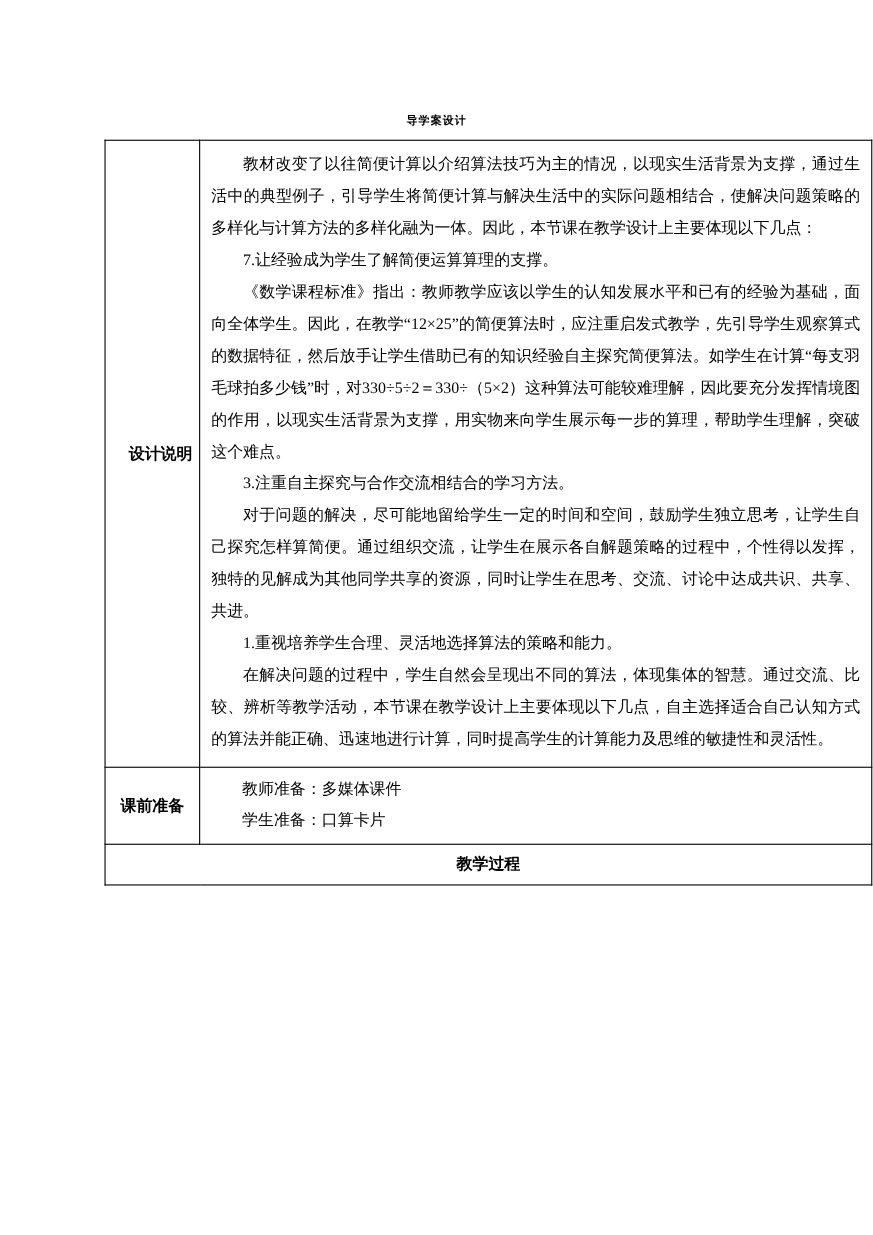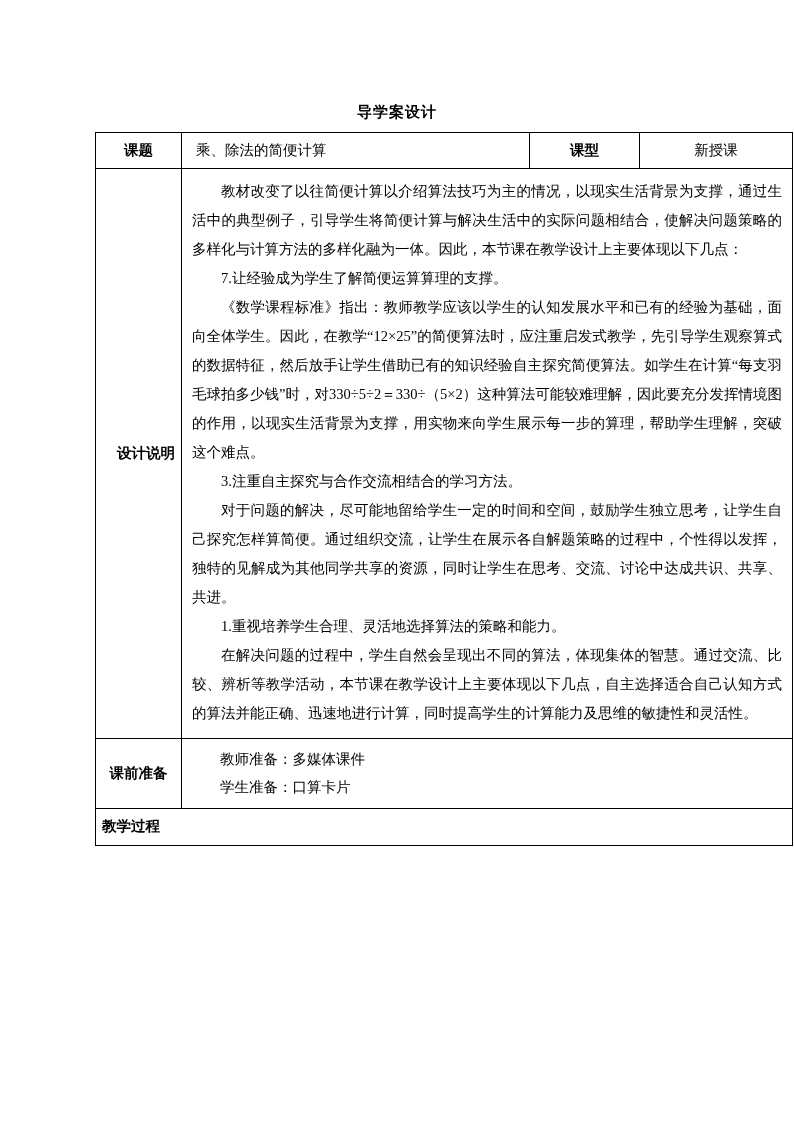--- a/index.html
+++ b/index.html
@@ -15,21 +15,21 @@
   }
   .page {
     position: relative;
     width: 794px;
     height: 1123px;
     box-sizing: border-box;
     padding: 0;
   }
   .doc-title {
     text-align: center;
-    font-size: 15px;
+    font-size: 10px;
     font-weight: bold;
     margin: 0;
     padding-top: 103px;
     padding-bottom: 10px;
     letter-spacing: 1px;
   }
   table.lesson-table {
     border-collapse: collapse;
     width: 697px;
     margin-left: 95px;
@@ -84,46 +84,41 @@
   .prep-cell {
     padding: 6px 10px 6px 14px !important;
     line-height: 1.95;
     font-size: 14.5px;
   }
   .prep-cell div {
     white-space: nowrap;
     margin-left: 24px;
   }
   .process-row td {
+    text-align: center;
     font-weight: bold;
     font-size: 15px;
     height: 30px;
   }
 </style>
 </head>
 <body>
 
 <div class="page">
 
   <div class="doc-title">导学案设计</div>
 
   <table class="lesson-table">
     <colgroup>
       <col style="width:86px">
       <col style="width:348px">
       <col style="width:110px">
       <col style="width:153px">
     </colgroup>
     <tbody>
-      <tr class="row-h">
-        <td class="col-label">课题</td>
-        <td class="cell-title-value">乘、除法的简便计算</td>
-        <td class="cell-type-label">课型</td>
-        <td class="cell-type-value">新授课</td>
-      </tr>
 
       <tr>
         <td class="design-label">设计说明</td>
         <td class="design-body" colspan="3">
           <p>教材改变了以往简便计算以介绍算法技巧为主的情况，以现实生活背景为支撑，通过生活中的典型例子，引导学生将简便计算与解决生活中的实际问题相结合，使解决问题策略的多样化与计算方法的多样化融为一体。因此，本节课在教学设计上主要体现以下几点：</p>
           <p>7.让经验成为学生了解简便运算算理的支撑。</p>
           <p>《数学课程标准》指出：教师教学应该以学生的认知发展水平和已有的经验为基础，面向全体学生。因此，在教学“12×25”的简便算法时，应注重启发式教学，先引导学生观察算式的数据特征，然后放手让学生借助已有的知识经验自主探究简便算法。如学生在计算“每支羽毛球拍多少钱”时，对330÷5÷2＝330÷（5×2）这种算法可能较难理解，因此要充分发挥情境图的作用，以现实生活背景为支撑，用实物来向学生展示每一步的算理，帮助学生理解，突破这个难点。</p>
           <p>3.注重自主探究与合作交流相结合的学习方法。</p>
           <p>对于问题的解决，尽可能地留给学生一定的时间和空间，鼓励学生独立思考，让学生自己探究怎样算简便。通过组织交流，让学生在展示各自解题策略的过程中，个性得以发挥，独特的见解成为其他同学共享的资源，同时让学生在思考、交流、讨论中达成共识、共享、共进。</p>
           <p>1.重视培养学生合理、灵活地选择算法的策略和能力。</p>

